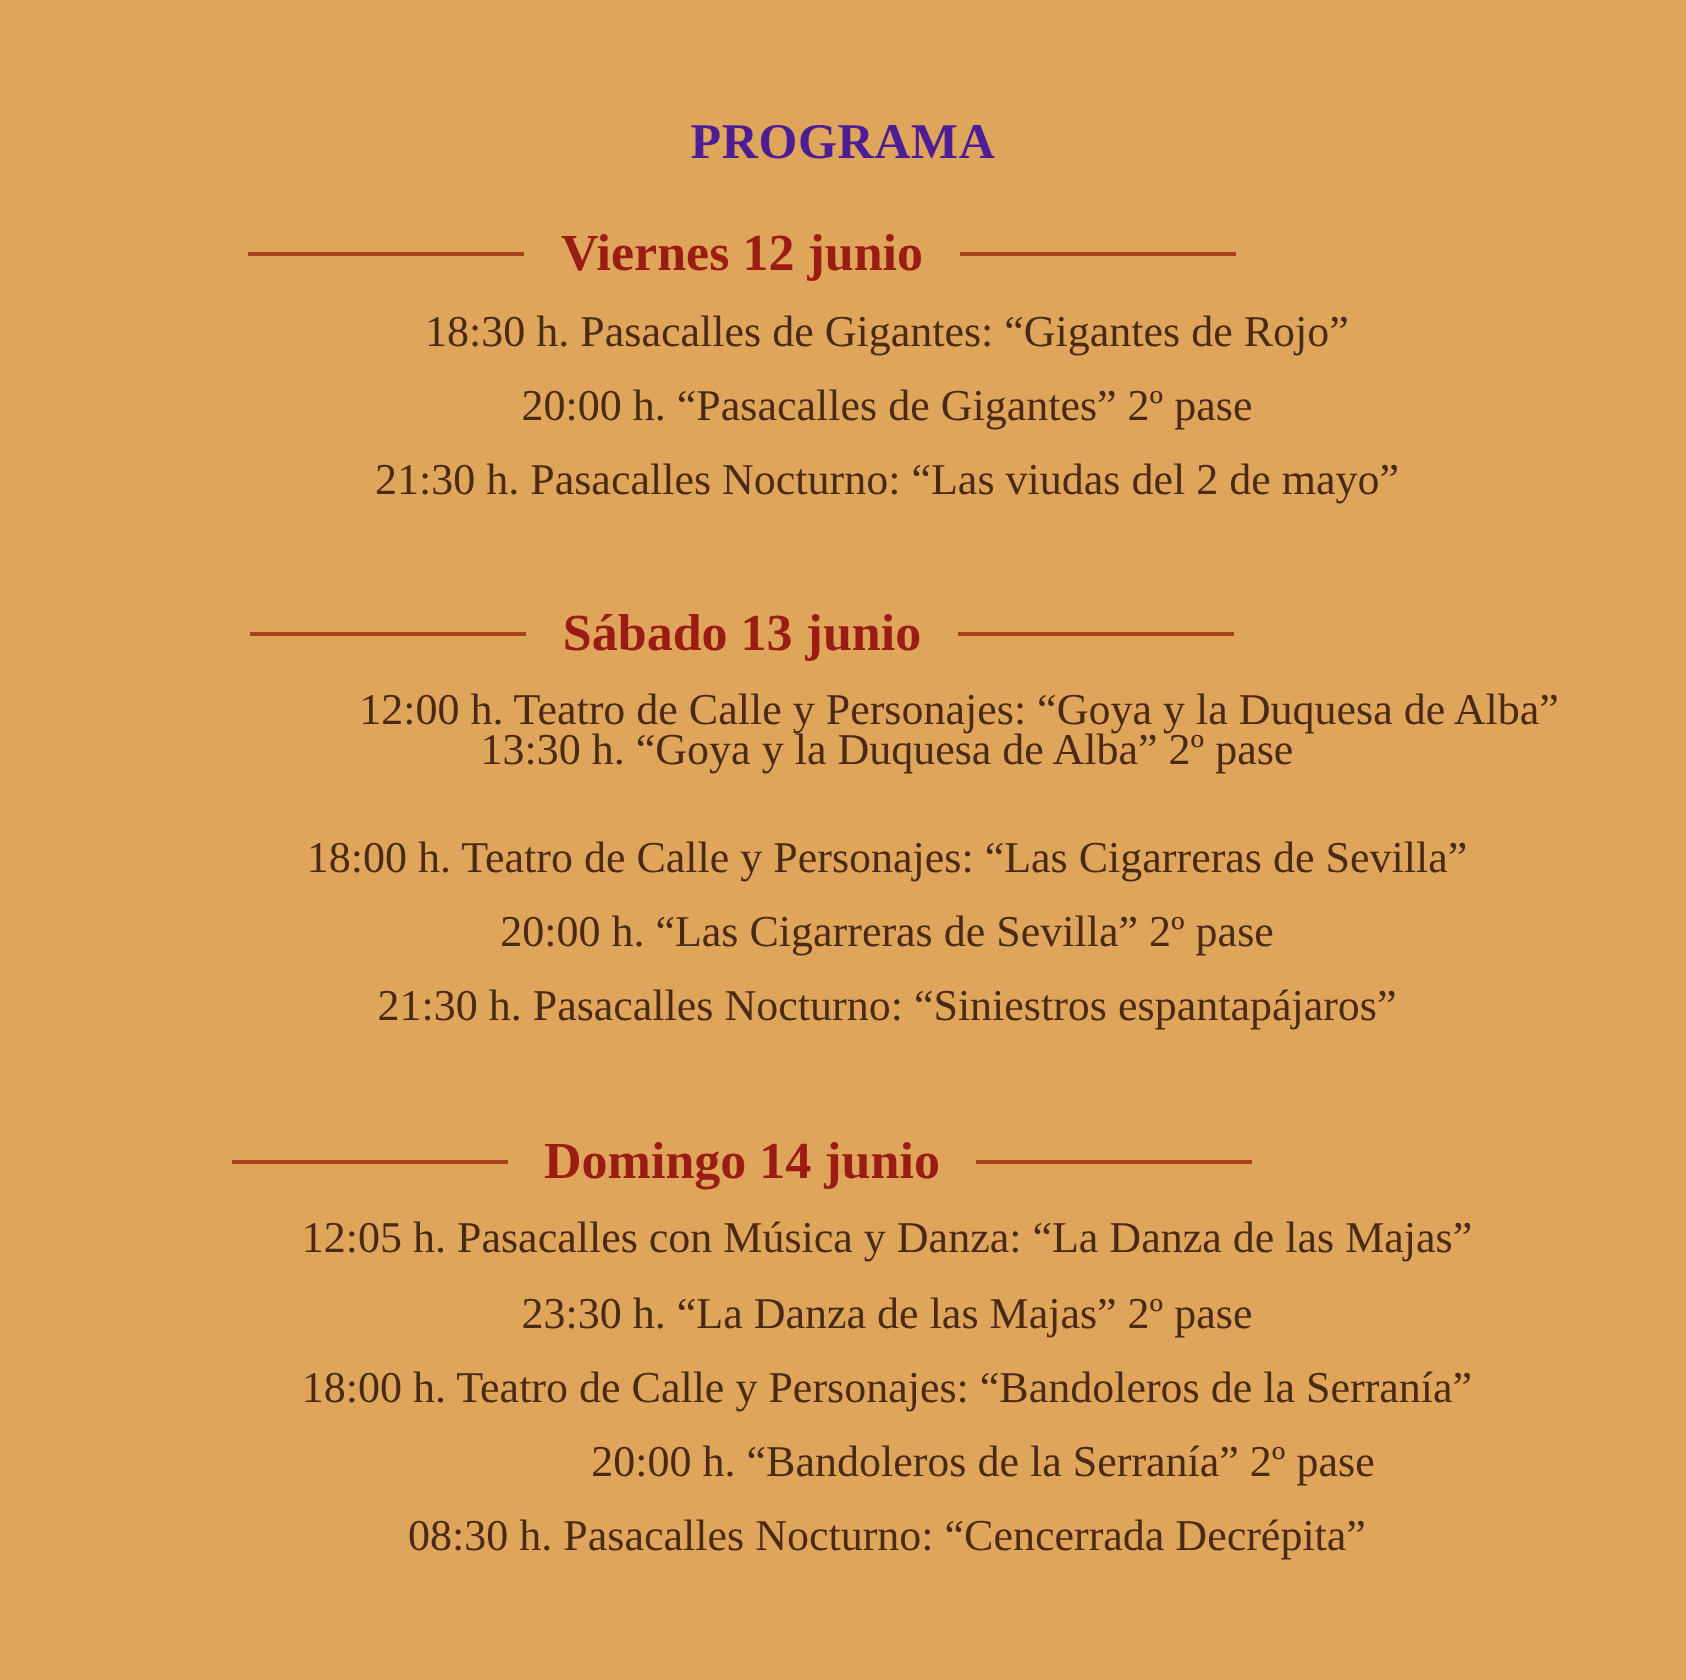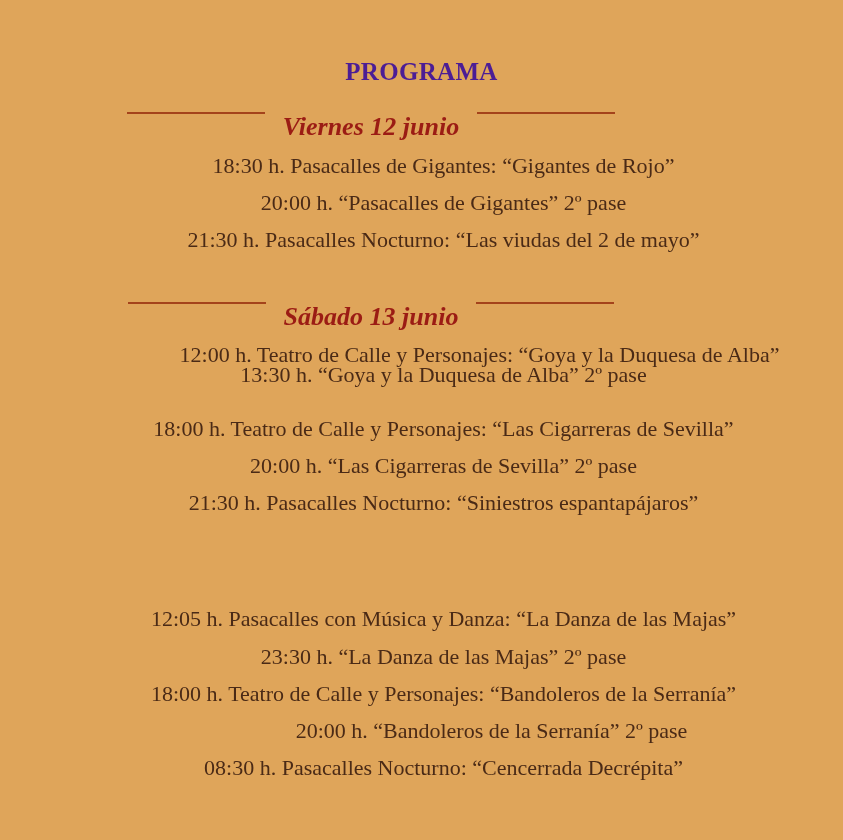--- a/index.html
+++ b/index.html
@@ -13,21 +13,21 @@
   }
   .page { position: absolute; left: 0; top: 0; width: 843px; height: 840px; }
   .title {
     position: absolute; left: 0; width: 843px; top: 58px;
     text-align: center; font-weight: bold; font-size: 25px;
     color: #4c1d95; letter-spacing: 0.3px;
     font-family: "Liberation Serif", "DejaVu Serif", serif;
   }
   .day-head {
     position: absolute; left: 0; width: 742px;
-    display: flex; justify-content: center; align-items: flex-start; font-style: italic;
+    display: flex; justify-content: center; align-items: center;
   }
   .day-head .rule {
     width: 138px; height: 2px; background: #a4431b; margin: 0 18px;
   }
   .day-head .label {
     font-weight: bold; font-size: 26px; color: #9b1c14;
     font-family: "Liberation Serif", "DejaVu Serif", serif;
     white-space: nowrap;
   }
   .line {
@@ -57,18 +57,23 @@
     <span class="rule"></span>
     <span class="label">Sábado 13 junio</span>
     <span class="rule"></span>
   </div>
   <div class="line" style="top:342px;padding-left:36px;">12:00 h. Teatro de Calle y Personajes: “Goya y la Duquesa de Alba”</div>
   <div class="line" style="top:362px;">13:30 h. “Goya y la Duquesa de Alba” 2º pase</div>
   <div class="line" style="top:416px;">18:00 h. Teatro de Calle y Personajes: “Las Cigarreras de Sevilla”</div>
   <div class="line" style="top:453px;">20:00 h. “Las Cigarreras de Sevilla” 2º pase</div>
   <div class="line" style="top:490px;text-align:center;">21:30 h. Pasacalles Nocturno: “Siniestros espantapájaros”</div>
 
+  <div class="day-head" style="top:566px;">
+    <span class="rule"></span>
+    <span class="label">Domingo 14 junio</span>
+    <span class="rule"></span>
+  </div>
   <div class="line" style="top:606px;">12:05 h. Pasacalles con Música y Danza: “La Danza de las Majas”</div>
   <div class="line" style="top:644px;">23:30 h. “La Danza de las Majas” 2º pase</div>
   <div class="line" style="top:681px;">18:00 h. Teatro de Calle y Personajes: “Bandoleros de la Serranía”</div>
   <div class="line" style="top:718px;padding-left:48px;">20:00 h. “Bandoleros de la Serranía” 2º pase</div>
   <div class="line" style="top:755px;">08:30 h. Pasacalles Nocturno: “Cencerrada Decrépita”</div>
 </div>
 
 </body></html>

